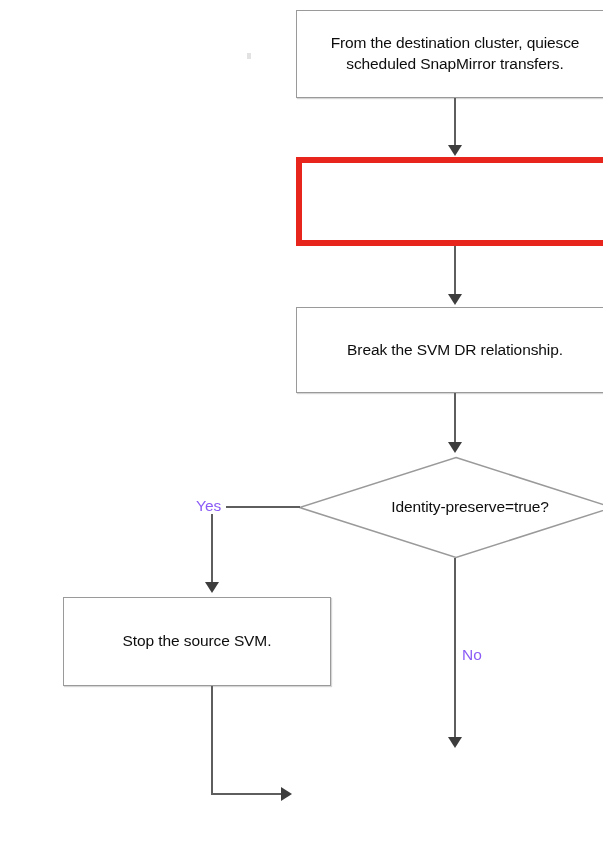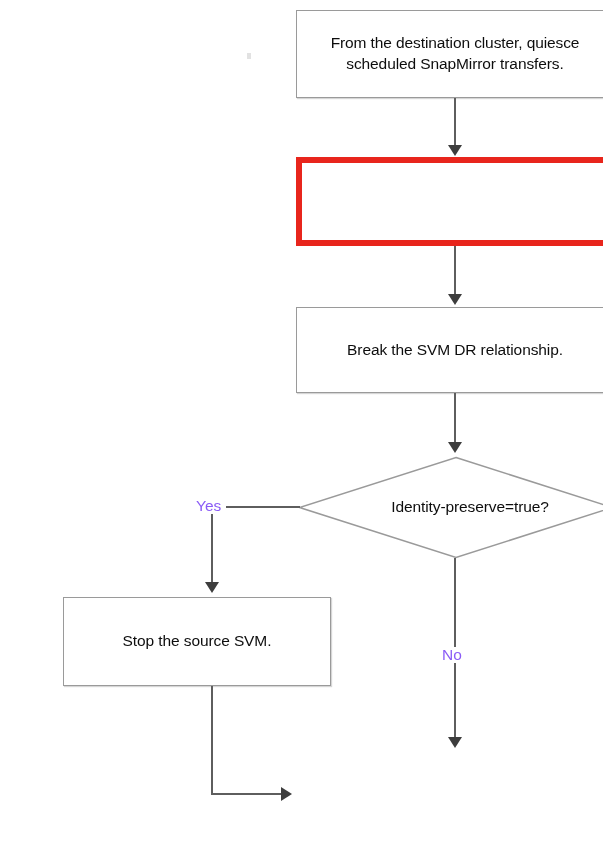--- a/index.html
+++ b/index.html
@@ -125,21 +125,21 @@
   
   .branch-label {
     position: absolute;
     font-size: 15.5px;
     color: #8b5cf6;
     background: #ffffff;
     padding: 0 2px;
     line-height: 1;
   }
   #label-yes { left: 158px; top: 498px; }
-  #label-no  { left: 404px; top: 647px; }
+  #label-no  { left: 424px; top: 647px; }
 
   
   #artifact {
     position: absolute;
     left: 211px;
     top: 53px;
     width: 4px;
     height: 6px;
     background: #d8d8d8;
     opacity: 0.75;

